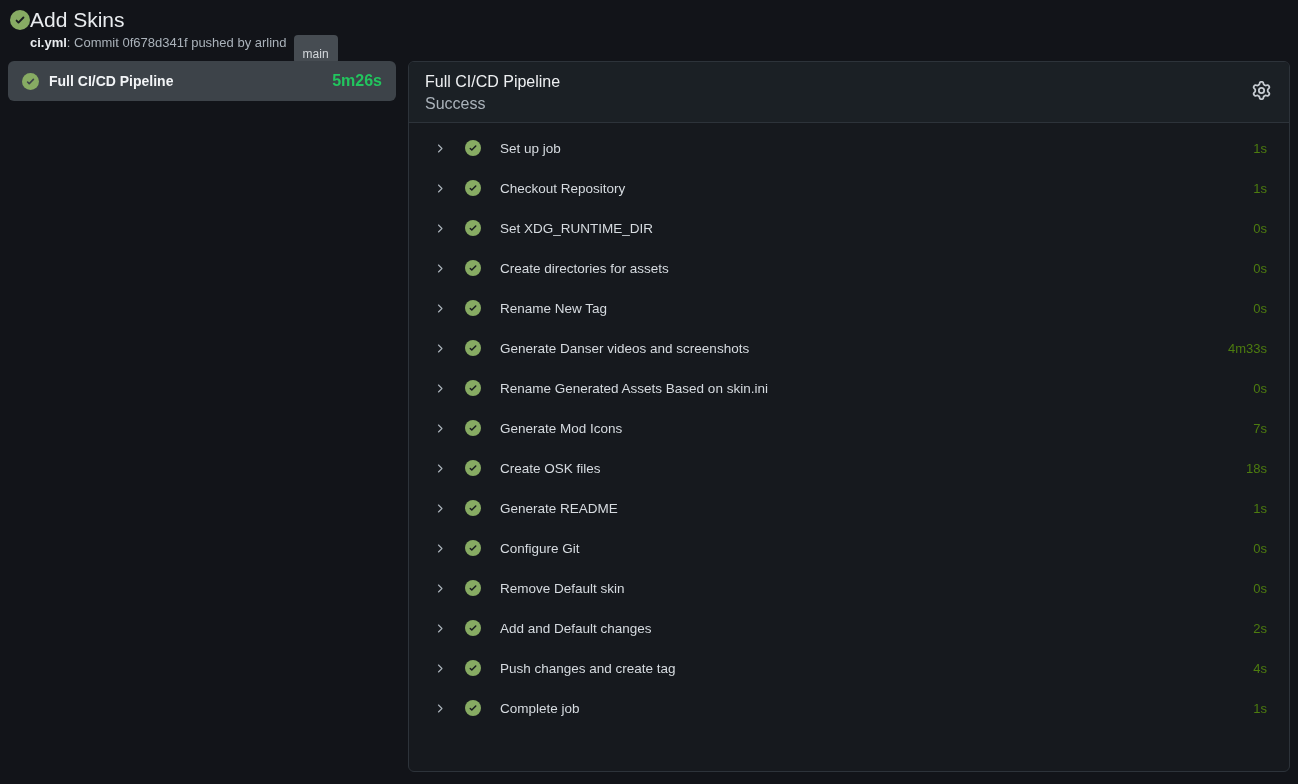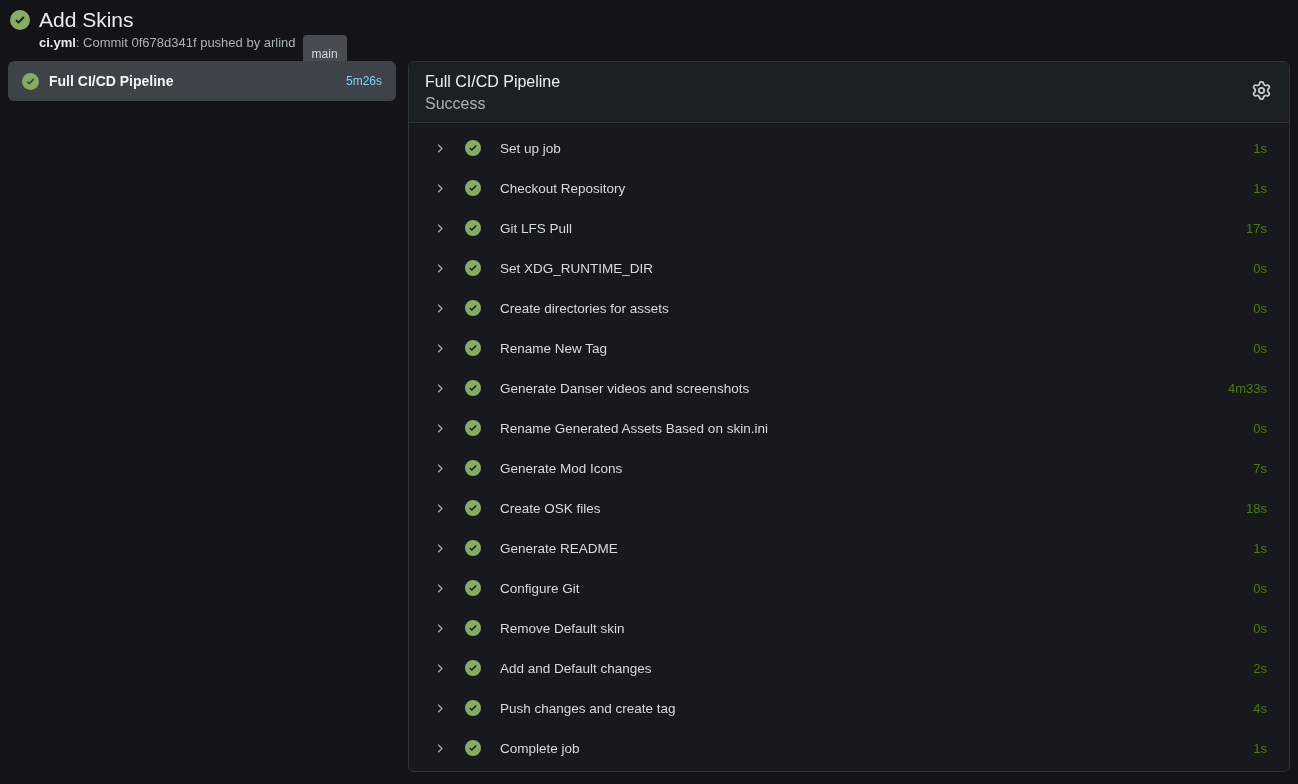--- a/index.html
+++ b/index.html
@@ -10,21 +10,20 @@
     color: var(--text-primary, #e9ecef);
     position: relative;
     overflow: hidden;
   }
 
   
   .run-header {
     display: flex;
     align-items: flex-start;
     padding: 7px 0 0 10px;
-    gap: 9px;
   }
   .run-header .status-icon { margin-top: 3px; flex: 0 0 auto; display: block; }
   .run-title {
     font-size: 21px;
     font-weight: 500;
     color: var(--text-primary, #e9ecef);
     line-height: 26px;
   }
   .run-subline {
     display: flex;
@@ -60,23 +59,23 @@
     padding: 0 14px;
     cursor: pointer;
   }
   .job-card .job-name {
     font-size: 14px;
     font-weight: bold;
     color: #f2f4f6;
   }
   .job-card .job-duration {
     margin-left: auto;
-    font-size: 12px;
-    font-weight: normal;
-    color: #7dd3fc;
+    font-size: 16px;
+    font-weight: bold;
+    color: #22c55e;
   }
 
   
   .panel {
     position: absolute;
     left: 408px;
     top: 61px;
     width: 882px;
     height: 711px;
     background: var(--panel-bg, #16191e);
@@ -193,35 +192,20 @@
     <span class="check-icon">
       <svg width="16" height="16" viewBox="0 0 16 16">
         <circle cx="8" cy="8" r="8" fill="#87ab63"></circle>
         <path d="M11.28 5.47a.75.75 0 0 1 0 1.06l-3.97 3.97a.75.75 0 0 1-1.06 0L4.72 8.97a.75.75 0 0 1 1.06-1.06l1 1 3.44-3.44a.75.75 0 0 1 1.06 0Z" fill="#1a1d21"></path>
       </svg>
     </span>
     <span class="step-label">Checkout Repository</span>
     <span class="step-duration">1s</span>
   </div>
 
-  <div class="step-row">
-    <span class="chevron">
-      <svg width="13" height="13" viewBox="0 0 16 16" fill="currentColor">
-        <path d="M6.22 3.22a.75.75 0 0 1 1.06 0l4.25 4.25a.75.75 0 0 1 0 1.06l-4.25 4.25a.75.75 0 0 1-1.06-1.06L9.94 8 6.22 4.28a.75.75 0 0 1 0-1.06Z"></path>
-      </svg>
-    </span>
-    <span class="check-icon">
-      <svg width="16" height="16" viewBox="0 0 16 16">
-        <circle cx="8" cy="8" r="8" fill="#87ab63"></circle>
-        <path d="M11.28 5.47a.75.75 0 0 1 0 1.06l-3.97 3.97a.75.75 0 0 1-1.06 0L4.72 8.97a.75.75 0 0 1 1.06-1.06l1 1 3.44-3.44a.75.75 0 0 1 1.06 0Z" fill="#1a1d21"></path>
-      </svg>
-    </span>
-    <span class="step-label">Git LFS Pull</span>
-    <span class="step-duration">17s</span>
-  </div>
 
   <div class="step-row">
     <span class="chevron">
       <svg width="13" height="13" viewBox="0 0 16 16" fill="currentColor">
         <path d="M6.22 3.22a.75.75 0 0 1 1.06 0l4.25 4.25a.75.75 0 0 1 0 1.06l-4.25 4.25a.75.75 0 0 1-1.06-1.06L9.94 8 6.22 4.28a.75.75 0 0 1 0-1.06Z"></path>
       </svg>
     </span>
     <span class="check-icon">
       <svg width="16" height="16" viewBox="0 0 16 16">
         <circle cx="8" cy="8" r="8" fill="#87ab63"></circle>

